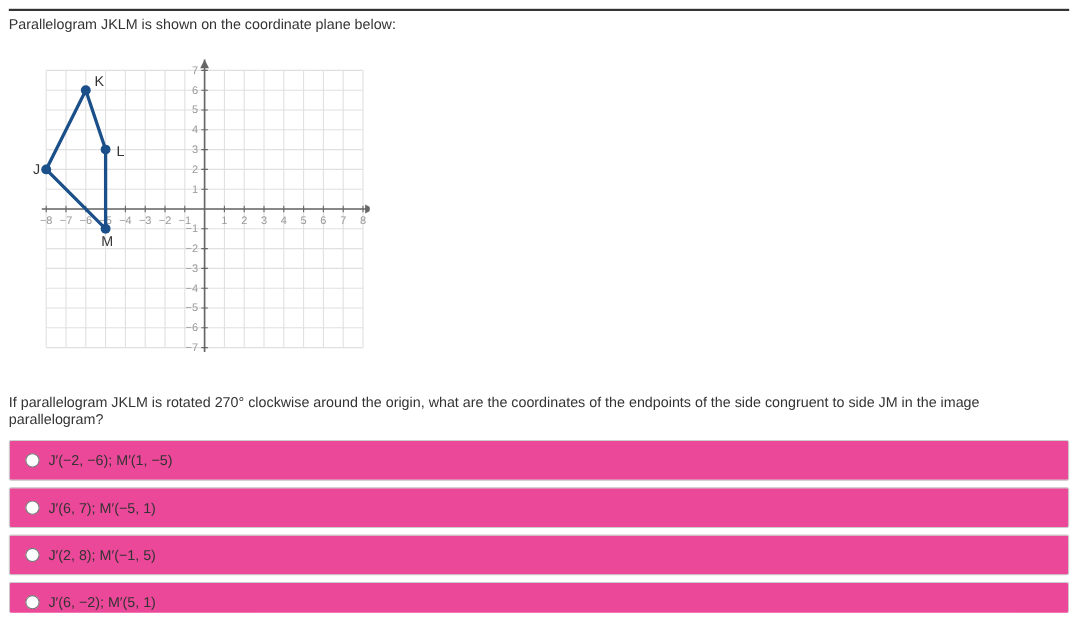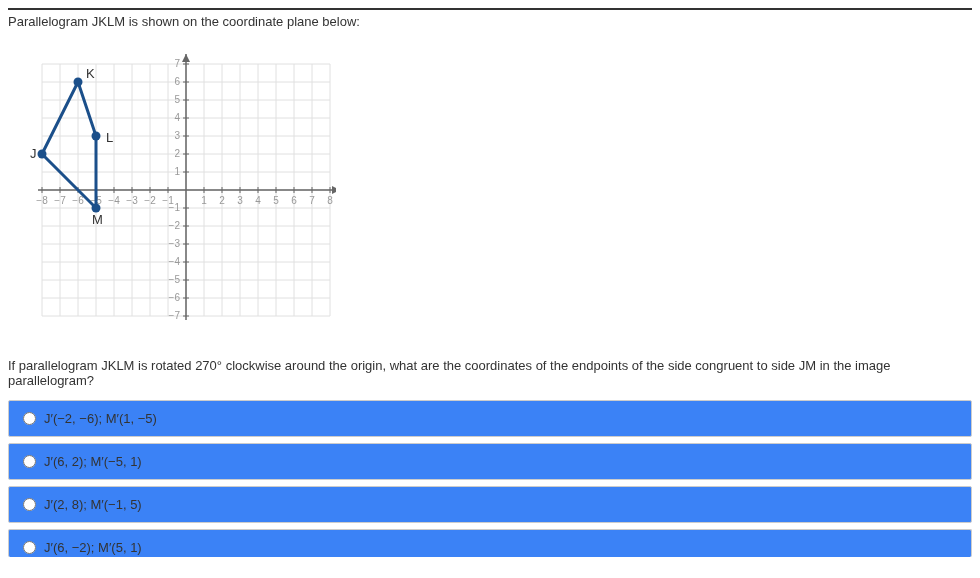--- a/index.html
+++ b/index.html
@@ -30,21 +30,21 @@
       margin-bottom: 12px;
     }
     .option-row {
       border: 1px solid #ccc;
       border-radius: 2px;
       padding: 10px 14px;
       margin-bottom: 6px;
       display: flex;
       align-items: center;
       gap: 8px;
-      background: #3b82f6;
+      background: #ec4899;
     }
     .option-row input[type="radio"] {
       width: 13px;
       height: 13px;
     }
     .option-label {
       font-size: 13px;
     }
     svg { display: block; }
   </style>
@@ -167,21 +167,21 @@
 
 <p class="question-text">If parallelogram JKLM is rotated 270° clockwise around the origin, what are the coordinates of the endpoints of the side congruent to side JM in the image parallelogram?</p>
 
 <div class="option-row">
   <input type="radio" name="answer" style="">
   <span class="option-label">J′(−2, −6); M′(1, −5)</span>
 </div>
 
 <div class="option-row">
   <input type="radio" name="answer" style="">
-  <span class="option-label">J′(6, 2); M′(−5, 1)</span>
+  <span class="option-label">J′(6, 7); M′(−5, 1)</span>
 </div>
 
 <div class="option-row">
   <input type="radio" name="answer" style="">
   <span class="option-label">J′(2, 8); M′(−1, 5)</span>
 </div>
 
 <div class="option-row" style="overflow:hidden; border-bottom:none; padding-bottom:2px; margin-bottom:0;">
   <input type="radio" name="answer" style="">
   <span class="option-label">J′(6, −2); M′(5, 1)</span>

